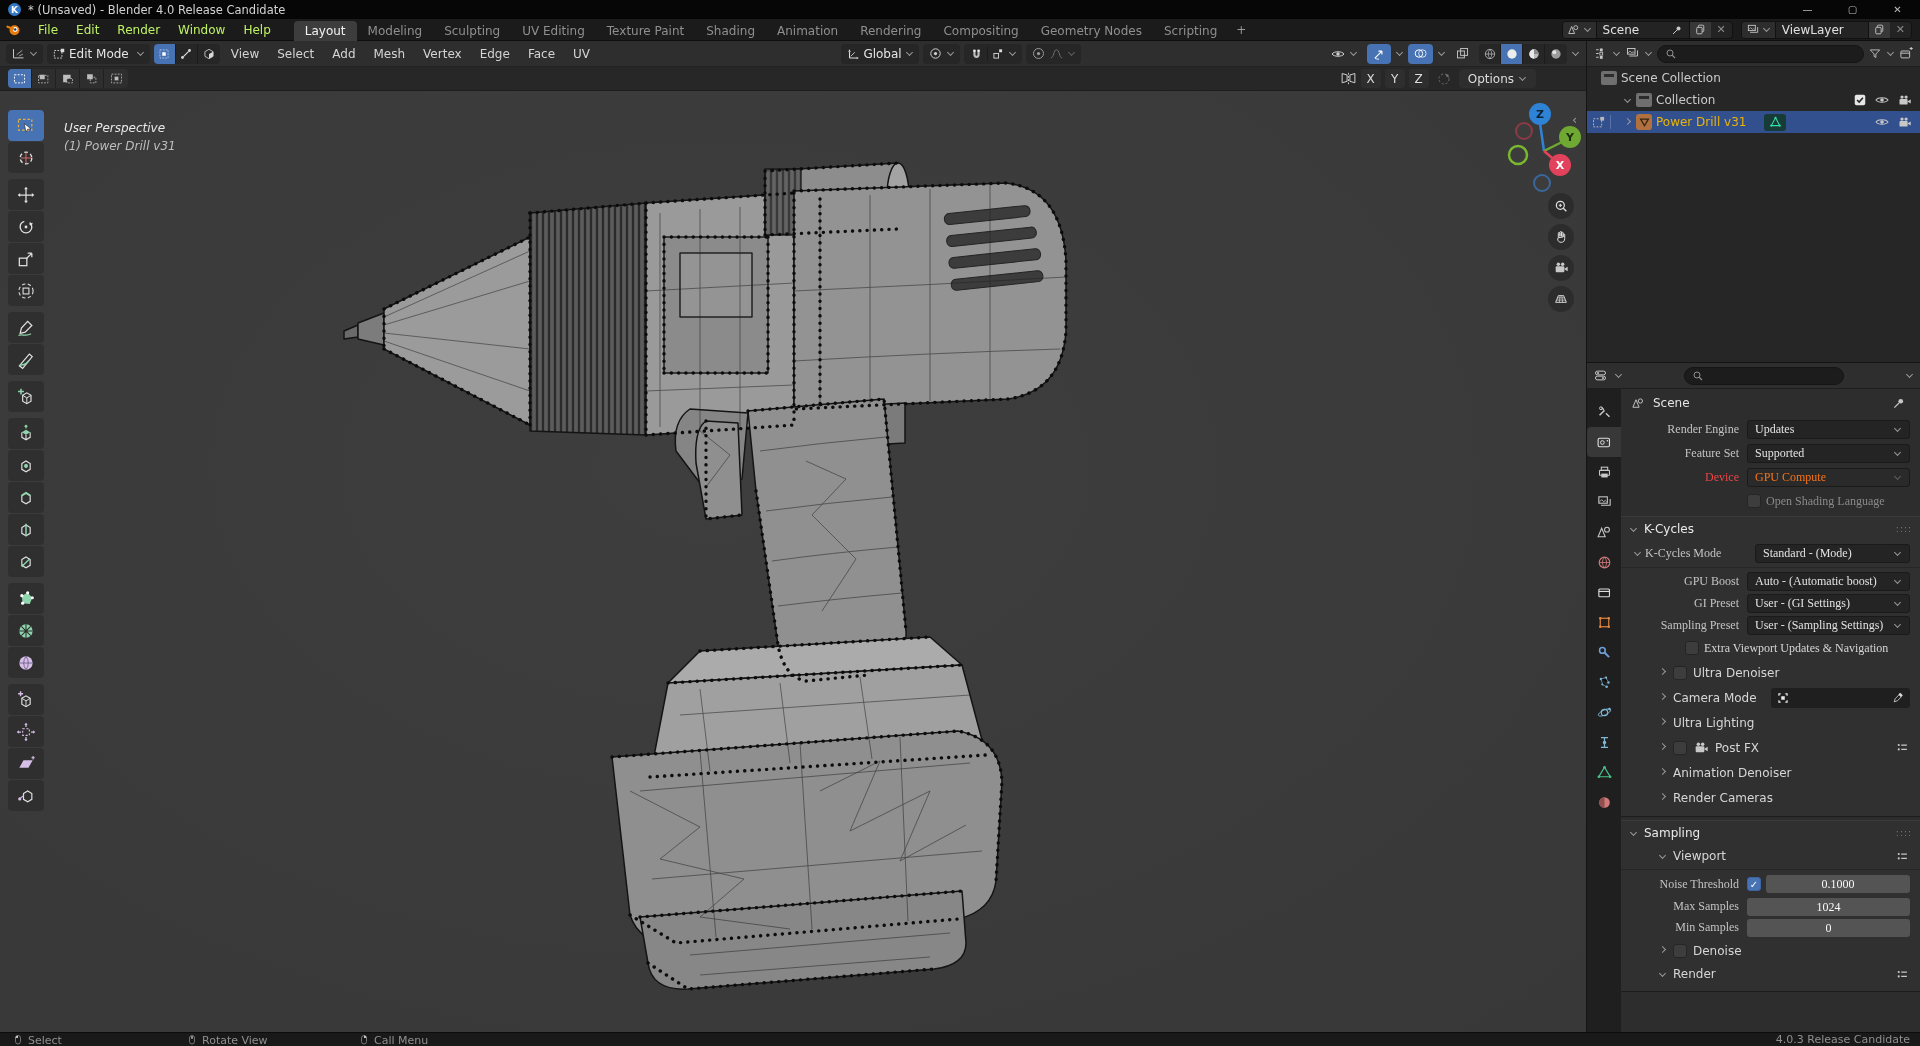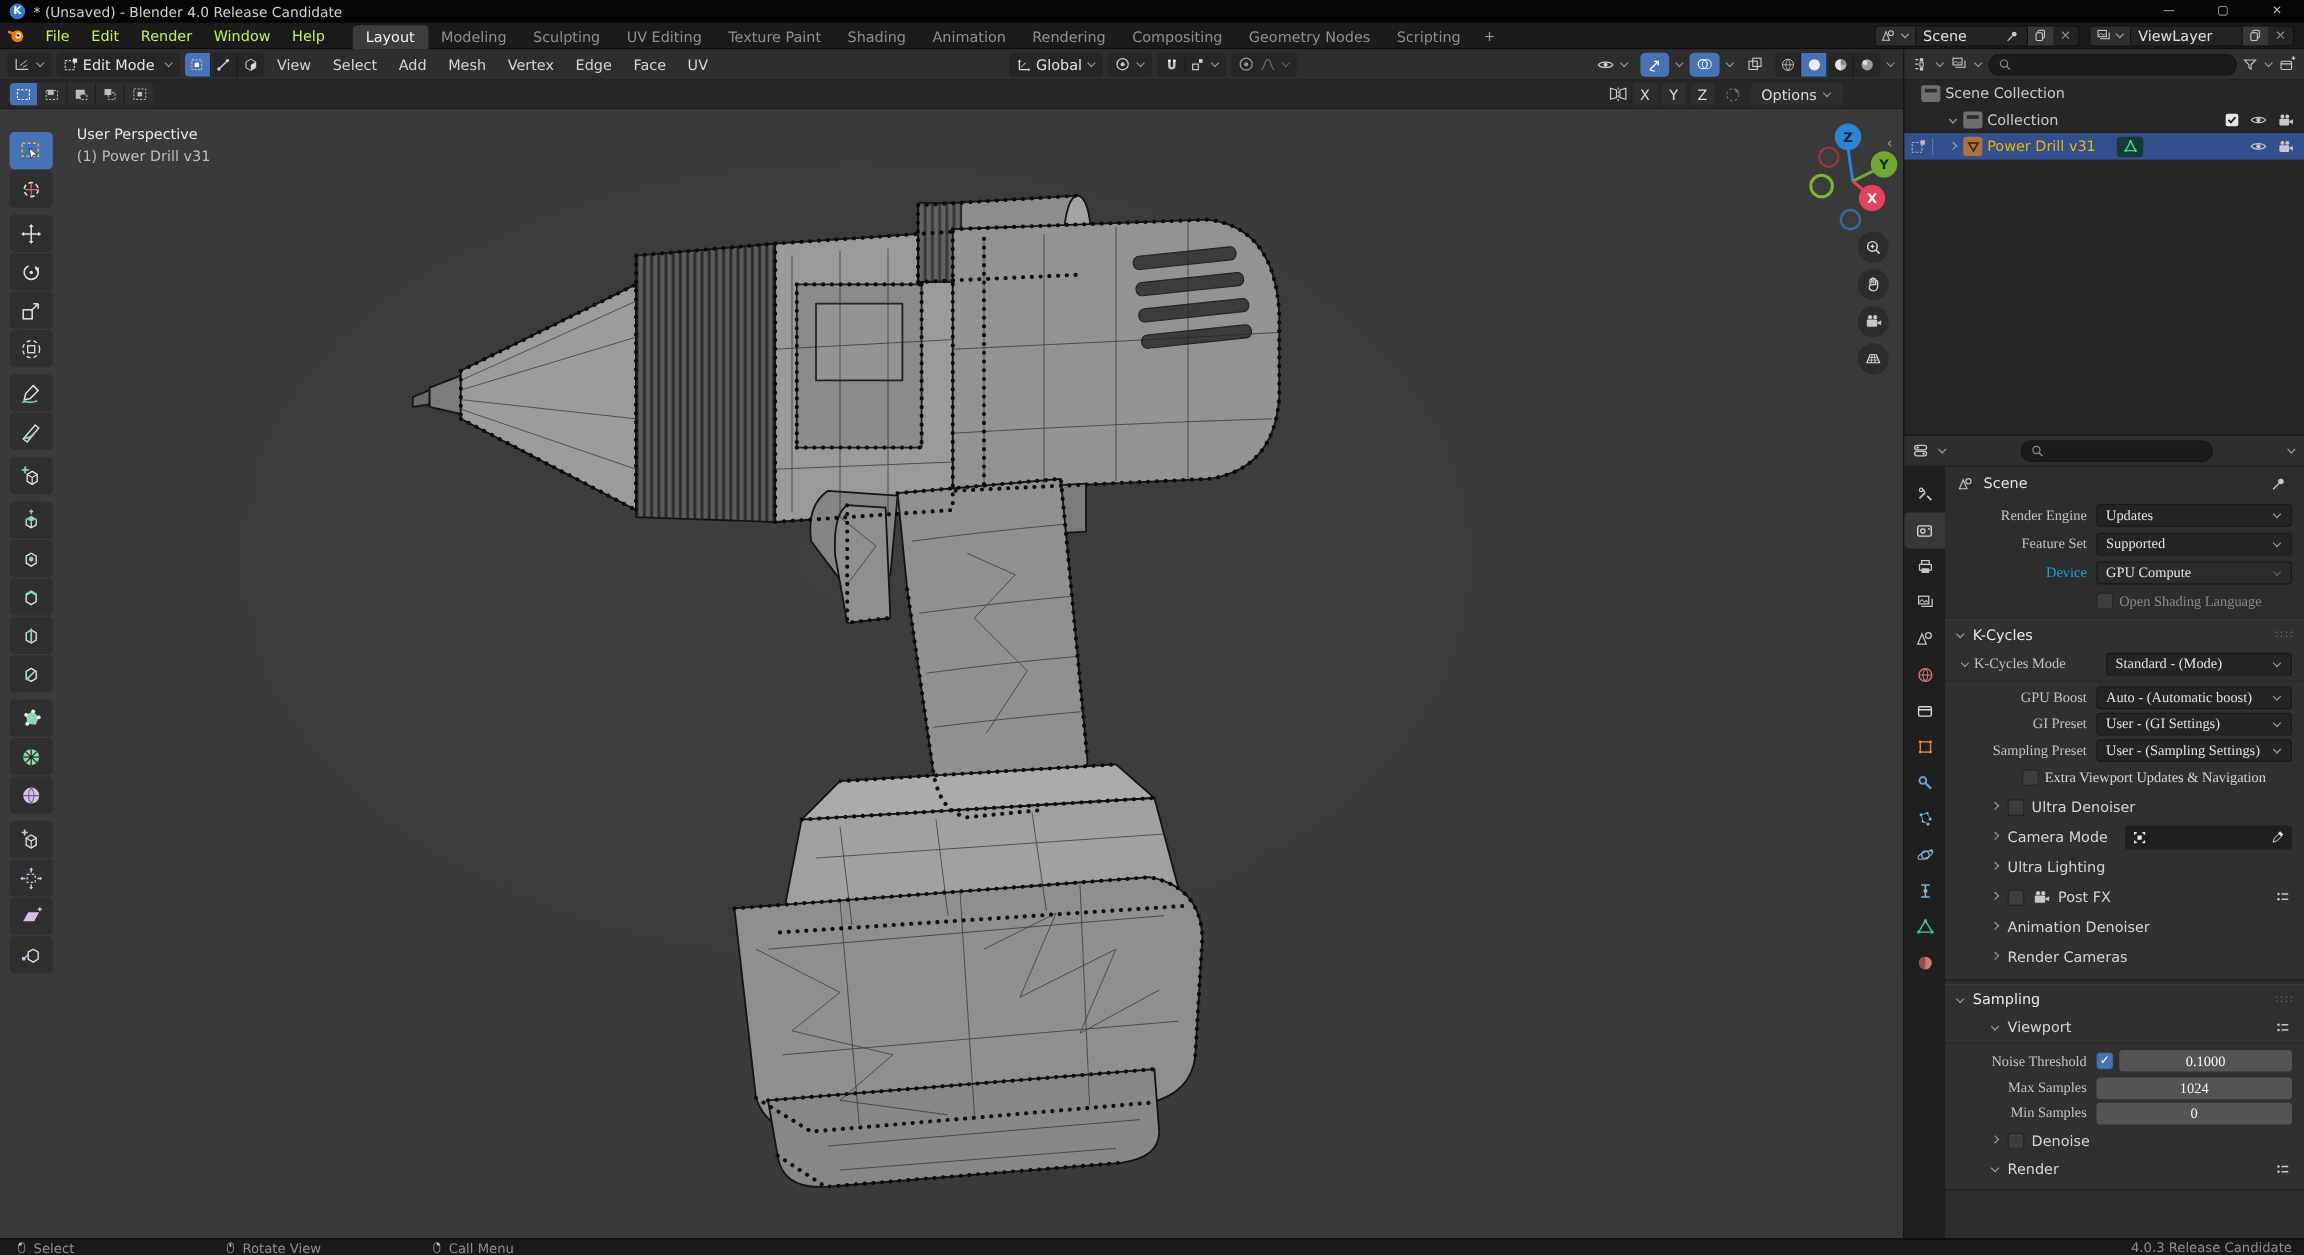--- a/index.html
+++ b/index.html
@@ -50,21 +50,21 @@
   #vtools { position:absolute; left:0; top:67px; width:1586px; height:24px; background:#272727; border-bottom:1px solid #1d1d1d; display:flex; align-items:center; padding:0 8px; gap:2px; }
   .ts-seg { display:flex; background:#2e2e2e; border-radius:4px; overflow:hidden; height:19px; }
   .ts-seg .seg { width:24px; display:flex; align-items:center; justify-content:center; border-right:1px solid #202020; }
   .ts-seg .seg:last-child { border-right:none; }
   .ts-seg .seg.on { background:#4772b3; }
   .axisbtn { width:20px; height:19px; background:#2e2e2e; border-radius:3px; color:#dcdcdc; display:flex; align-items:center; justify-content:center; margin-left:2px; }
   .optbtn { display:flex; align-items:center; gap:4px; background:#2e2e2e; border-radius:4px; height:19px; padding:0 9px; color:#dcdcdc; }
 
   
   #viewport { position:absolute; left:0; top:91px; width:1586px; height:941px; background:radial-gradient(ellipse at 45% 40%, #3e3e3e 0%, #383838 100%); }
-  #overlay-text { position:absolute; left:64px; top:12px; line-height:18px; }
+  #overlay-text { position:absolute; left:64px; top:28px; line-height:18px;font-style:italic; }
   #overlay-text .l1 { color:#e8e8e8; font-size:12px; }
   #overlay-text .l2 { color:#bdbdbd; font-size:12px; }
   #toolbar { position:absolute; left:8px; top:19px; width:36px; }
   .tbtn { width:36px; height:31px; background:#2f2f2fe6; border-radius:4px; display:flex; align-items:center; justify-content:center; margin-bottom:1px; }
   .tbtn.active { background:#4772b3; }
   .tbtn.gap { margin-top:6px; }
   #gizmo { position:absolute; left:1498px; top:8px; }
   #navbtns { position:absolute; left:1548px; top:102px; display:flex; flex-direction:column; gap:5px; }
   .navbtn { width:26px; height:26px; border-radius:50%; background:rgba(40,40,40,.75); display:flex; align-items:center; justify-content:center; }
   #collapse-arrow { position:absolute; left:1572px; top:21px; color:#9a9a9a; font-size:13px; }
@@ -87,25 +87,25 @@
   #props { position:absolute; left:1586px; top:362px; width:334px; height:670px; background:#282828; border-left:1px solid #141414; border-top:1px solid #141414; }
   #props-header { height:26px; background:#2e2e2e; border-bottom:1px solid #1e1e1e; display:flex; align-items:center; padding:0 6px; gap:6px; }
   #props-tabs { position:absolute; left:0; top:26px; bottom:0; width:34px; background:#1f1f1f; padding-top:8px; }
   .ptab { width:34px; height:30px; display:flex; align-items:center; justify-content:center; }
   .ptab.active { background:#383838; border-radius:4px 0 0 4px; }
   #props-content { position:absolute; left:34px; top:26px; right:0; bottom:0; background:#2d2d2d; overflow:hidden; }
   #breadcrumb { height:28px; display:flex; align-items:center; gap:7px; padding:0 10px; }
   #breadcrumb .bc-label { color:#e4e4e4; }
   .prow { display:flex; align-items:center; height:24px; padding:0 10px 0 0;font-family:Liberation Serif, serif; }
   .plabel { width:118px; text-align:right; color:#c3c3c3; margin-right:8px; flex:none; }
-  .plabel.dim { color:#0ea5e9; }
+  .plabel.dim { color:#ef4444; }
   .pwidget { flex:1; display:flex; align-items:center; gap:5px; }
   .dd { flex:1; display:flex; align-items:center; background:#242424; border:1px solid #1a1a1a; border-radius:3px; height:19px; padding:0 7px; color:#e2e2e2; }
   .dd .grow { flex:1; }
-  .dd.dim { color:#e5e5e5; background:#2a2a2a; }
+  .dd.dim { color:#f97316; background:#2a2a2a; }
   .numfield { flex:1; background:#545454; border-radius:3px; height:18px; line-height:18px; text-align:center; color:#fafafa; }
   .cb { width:14px; height:14px; border-radius:3px; background:#3d3d3d; border:1px solid #252525; flex:none; }
   .cb.on { background:#4772b3; border-color:#3c64a0; color:#fff; font-size:10px; text-align:center; line-height:13px; }
   .panel { background:#303030; border-top:1px solid #3a3a3a; border-bottom:1px solid #1d1d1d; margin-top:3px; padding-bottom:6px; }
   .panel-h { height:24px; display:flex; align-items:center; gap:6px; padding:0 8px; color:#eaeaea; }
   .panel-h .grow { flex:1; }
   .dragdots { color:#787878; font-size:9px; letter-spacing:1px; }
   .subrow { display:flex; align-items:center; gap:6px; height:25px; padding:0 10px 0 37px; color:#d6d6d6; }
   .subrow .grow { flex:1; }
   .divider { height:1px; background:#262626; margin:2px 0; }

